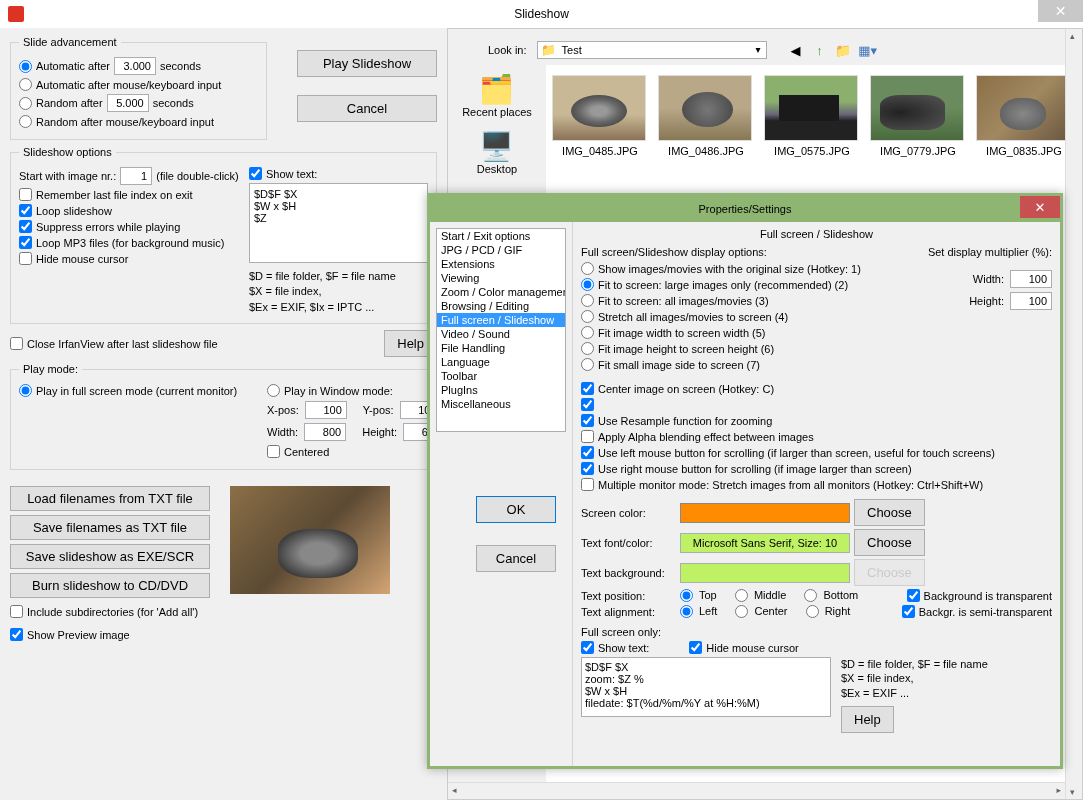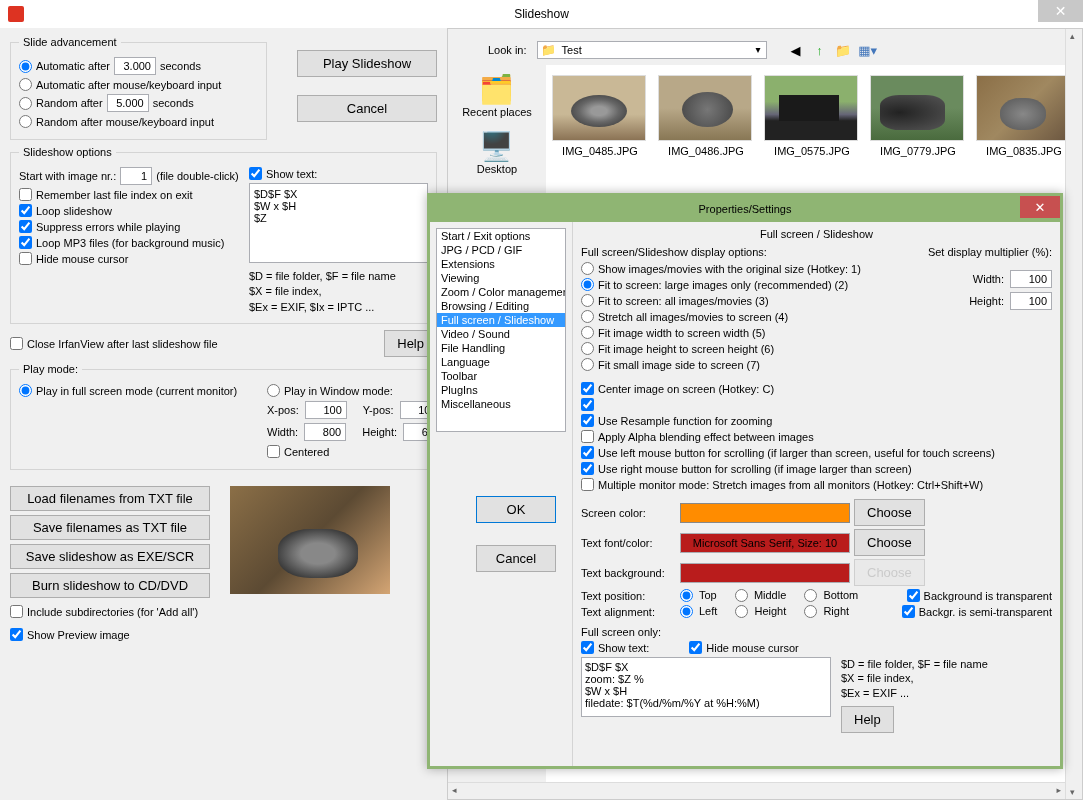--- a/index.html
+++ b/index.html
@@ -75,21 +75,21 @@
 .cat-list { border: 1px solid #abadb3; background: #fff; height: 204px; overflow: auto; }
 .cat-list div { padding: 1px 4px; white-space: nowrap; }
 .cat-list div.sel { background: #3399ff; color: #fff; }
 .props-left button { width: 80px; align-self: center; margin-left: 30px; }
 .props-right { flex: 1; border-left: 1px solid #d4d4d4; padding: 6px 8px; overflow: auto; }
 .props-right .heading { text-align: center; font-size: 11px; margin-bottom: 6px; }
 .disp-opts-row { display:flex; justify-content:space-between;}
 .ml-row { display:flex; align-items:center; gap:6px; justify-content:flex-end; margin:4px 0;}
 .sec-gap { margin-top: 8px; }
 .color-box { width: 170px; height: 20px; background: #ff8c00; border: 1px solid #888; display:inline-block; vertical-align:middle;}
-.font-box { width: 170px; height: 20px; border: 1px solid #abadb3; background:#b91c1c; display:inline-flex; align-items:center; justify-content:center; font-size:11px;}
+.font-box { width: 170px; height: 20px; border: 1px solid #abadb3; background:#bef264; display:inline-flex; align-items:center; justify-content:center; font-size:11px;}
 .grid3 { display:flex; align-items:center; gap:4px; margin:3px 0;}
 .grid3 .lbl { width: 95px; }
 .grid3 .rad-grp { display:flex; gap:6px; flex:1;}
 .grid3 .chk-r { display:flex; align-items:flex-end; gap:4px;}
 .txtarea2 { width: 250px; height: 60px; border:1px solid #abadb3; background:#fff; padding:3px; font-size:11px; white-space:pre; overflow:auto; resize:none; font-family:inherit;}
 .btm-help { display:flex; gap:10px; align-items:flex-start;}
 .btm-help .hints { font-size:11px; line-height:1.3; flex:1;}
 .help-row { display:flex; justify-content:space-between; align-items:center; margin-top:4px;}
 </style>
 </head>
@@ -391,21 +391,21 @@
         <div class="grid3">
             <span class="lbl">Text position:</span>
           <span class="rad-grp"><input type="radio" name="tp" checked="" style=""><span>Top</span>&nbsp;&nbsp;<input type="radio" name="tp" style=""><span>Middle</span>&nbsp;&nbsp;<input type="radio" name="tp" style=""><span>Bottom</span></span>
           <span class="chk-r">
               <input type="checkbox" checked="" style="">
               <span>Background is transparent</span>
             </span>
         </div>
         <div class="grid3">
             <span class="lbl">Text alignment:</span>
-          <span class="rad-grp"><input type="radio" name="ta" checked="" style=""><span>Left</span>&nbsp;&nbsp;<input type="radio" name="ta" style=""><span>Height</span>&nbsp;&nbsp;<input type="radio" name="ta" style=""><span>Right</span></span>
+          <span class="rad-grp"><input type="radio" name="ta" checked="" style=""><span>Left</span>&nbsp;&nbsp;<input type="radio" name="ta" style=""><span>Center</span>&nbsp;&nbsp;<input type="radio" name="ta" style=""><span>Right</span></span>
           <span class="chk-r">
               <input type="checkbox" checked="" style="">
               <span>Backgr. is semi-transparent</span>
             </span>
         </div>
       </div>
       <div class="sec-gap">
         <div>Full screen only:</div>
         <div style="display:flex; gap:40px;">
           <div class="check-row">

